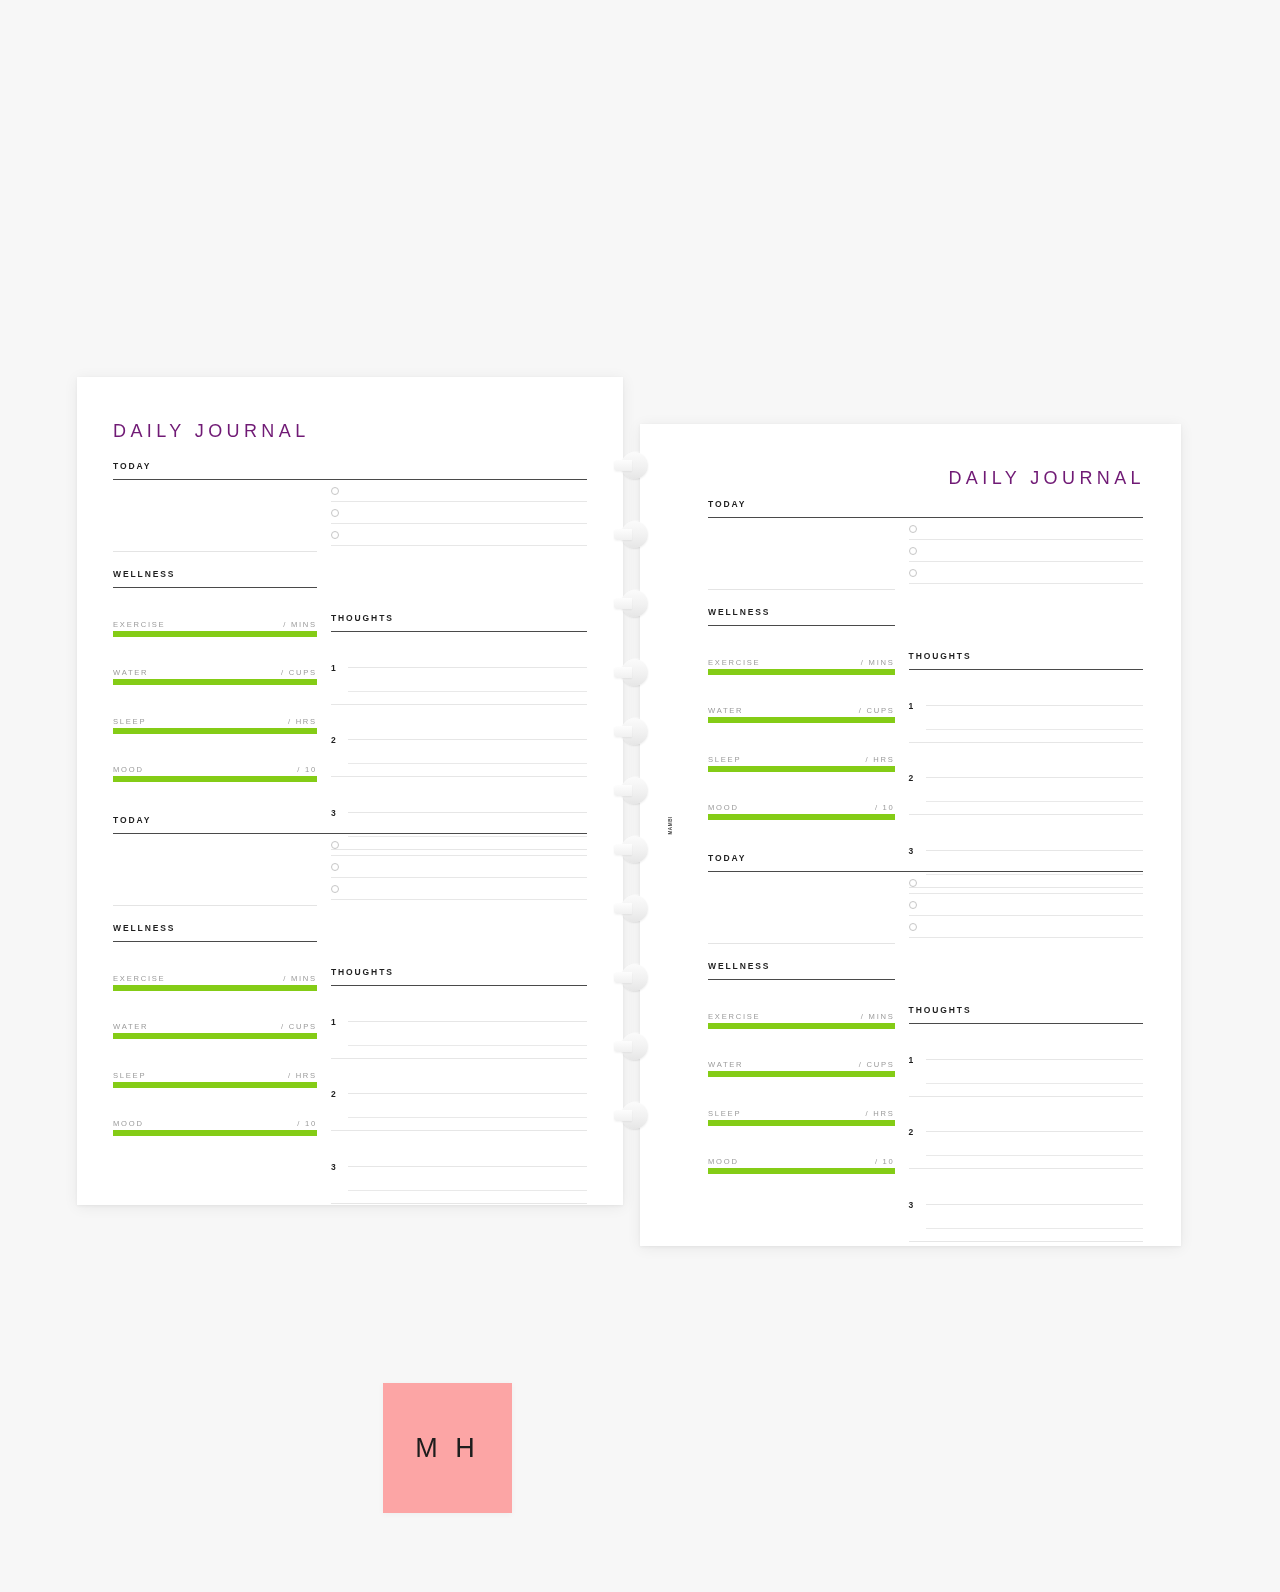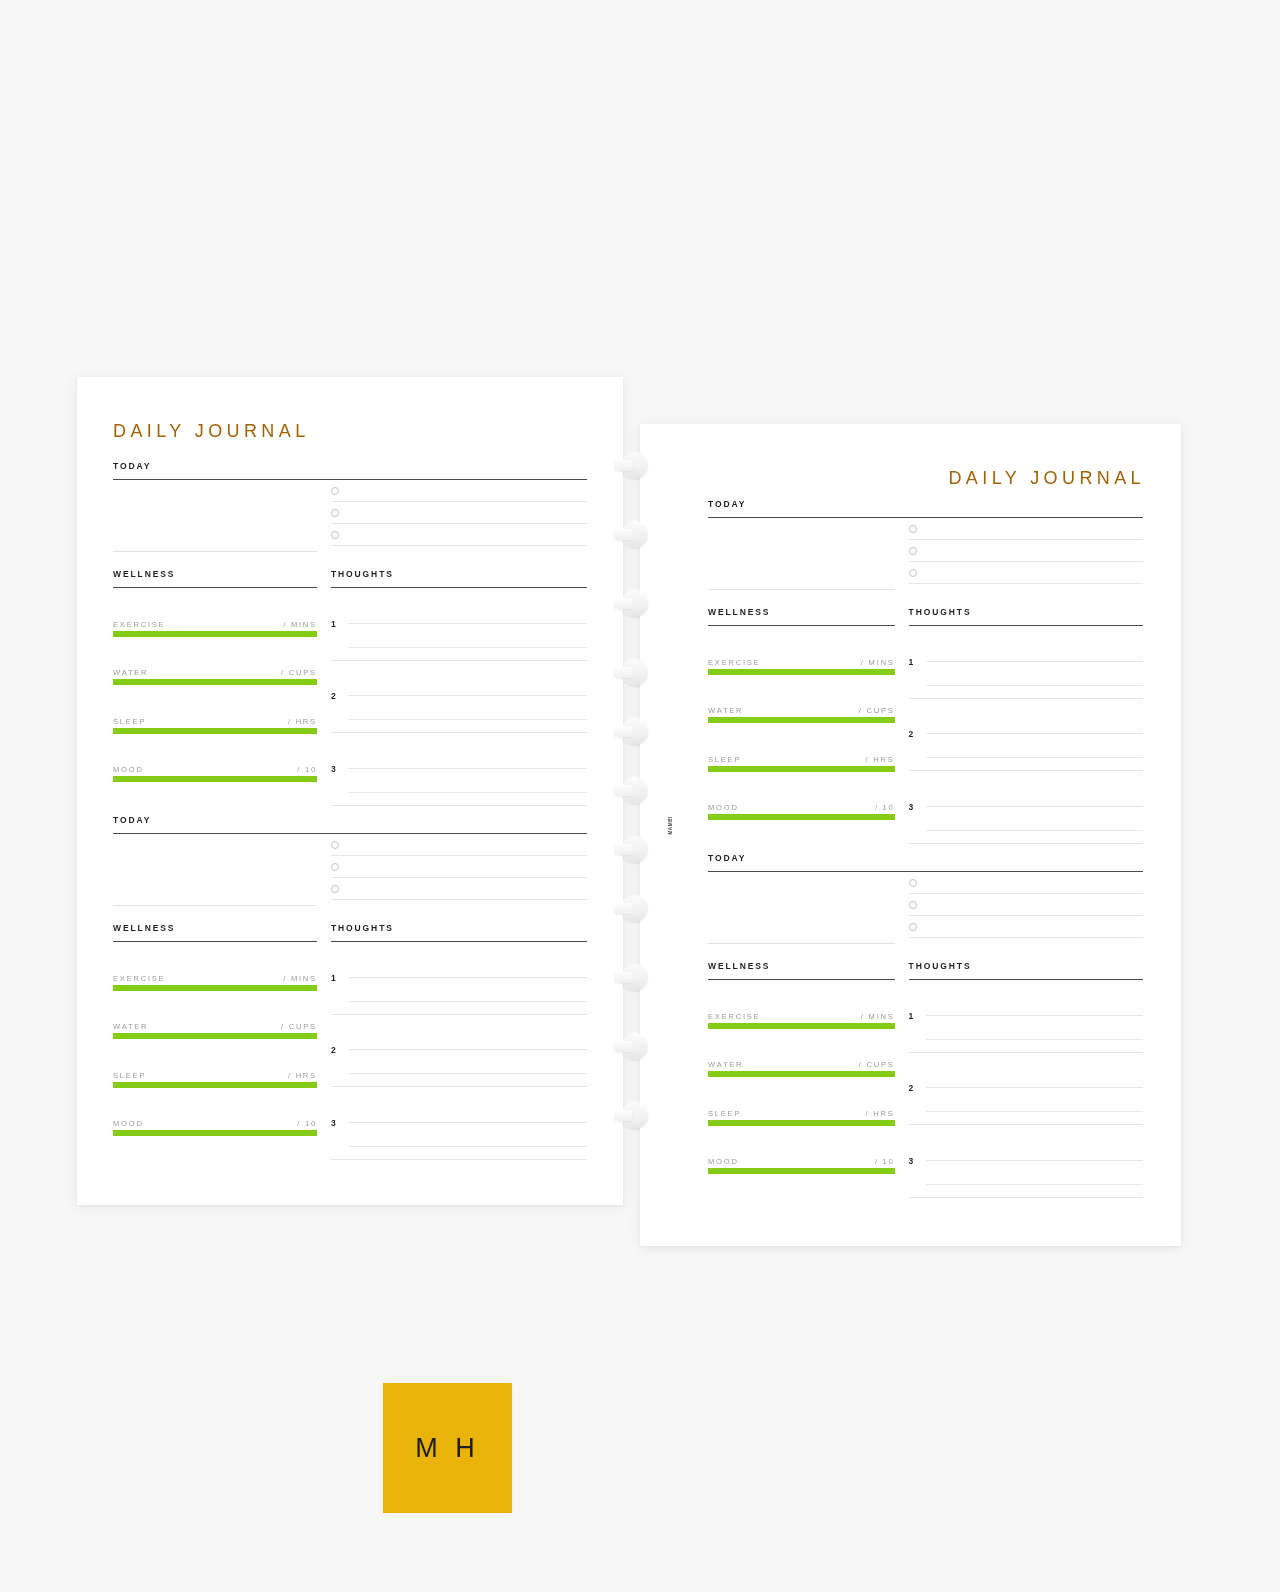--- a/index.html
+++ b/index.html
@@ -73,21 +73,21 @@
   
   .sheet-inner {
     position: absolute;
     inset: 0;
   }
 
   .title {
     position: absolute;
     font-size: 18px;
     letter-spacing: 4.4px;
-    color: #a16207;
+    color: #701a75;
     font-weight: 400;
     white-space: nowrap;
   }
   .title-left  { left: 36px;  top: 44px; }
   .title-right { right: 36px; top: 44px; }
 
   .section {
     position: absolute;
     left: 36px;
     right: 36px;
@@ -130,21 +130,21 @@
     border: 1px solid #c6c6c6;
     border-radius: 50%;
     flex: none;
     margin-right: 8px;
   }
   .check-line { flex: 1; }
 
   
   .two-col { display: flex; }
   .col-wellness { width: 44.5%; padding-right: 7px; }
-  .col-thoughts { flex: 1; padding-left: 7px; }
+  .col-thoughts { flex: 1; padding-left: 7px; margin-top: 44px; }
 
   .wl-row {
     display: flex;
     justify-content: space-between;
     align-items: flex-end;
     height: 48.5px;
     border-bottom: 6px solid #84cc16;
     padding-bottom: 2px;
   }
   .wl-label, .wl-unit {
@@ -193,21 +193,21 @@
   .footer {
     position: absolute;
     left: 383px;
     top: 1383px;
     width: 498px;
     height: 130px;
     display: flex;
   }
   .logo-box {
     width: 129px;
-    background: #eab308;
+    background: #fca5a5;
     display: flex;
     align-items: center;
     justify-content: center;
     box-shadow: 0 1px 6px rgba(0,0,0,0.045);
   }
   .logo-text {
     font-size: 27px;
     letter-spacing: 5px;
     color: #1d1d1d;
     font-weight: 400;

